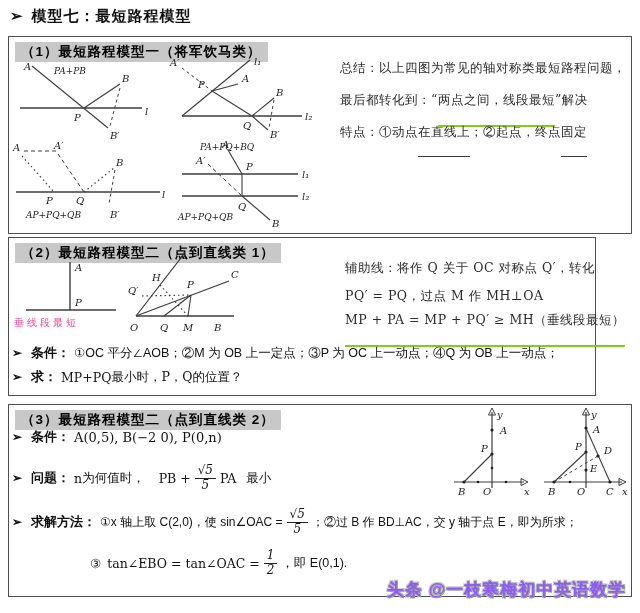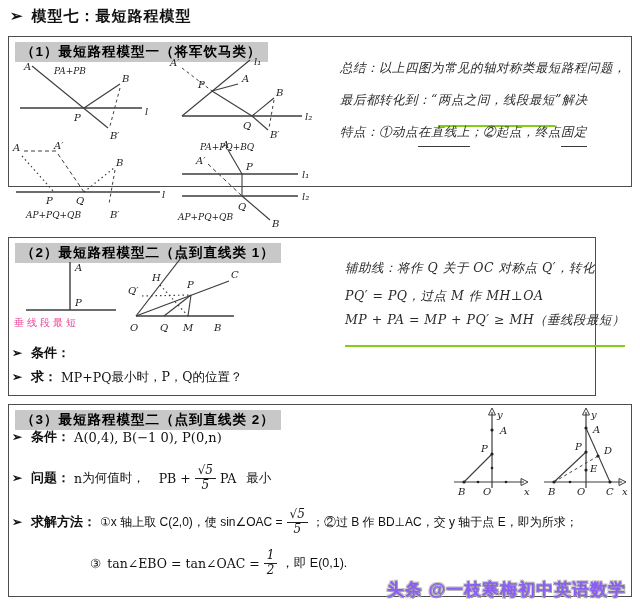--- a/index.html
+++ b/index.html
@@ -3,22 +3,22 @@
 <meta charset="utf-8">
 <style>
   *{margin:0;padding:0;box-sizing:border-box}
   html,body{width:640px;height:613px}
   body{background:#fff;font-family:"Liberation Sans",sans-serif;color:#111;position:relative;overflow:hidden}
   #page{position:absolute;left:0;top:0;width:640px;height:613px;background:#fff}
   .box{position:absolute;border:1.5px solid #4d4d4d;background:transparent}
   .page-title{position:absolute;left:10px;top:7px;font-size:15px;font-weight:bold;letter-spacing:1px}
   .page-title .tarrow{margin-right:8px}
   .sec-header{display:inline-block;background:#c8c8c8;color:#000;font-weight:bold;font-size:13.5px;padding:1px 6px;margin:5px 0 0 6px;letter-spacing:1px}
-  .hand{position:absolute;font-family:"DejaVu Serif",serif;font-style:italic;font-size:12.5px;color:#2a2a2a;letter-spacing:0.5px;white-space:nowrap}
-  .u{border-bottom:1.5px solid #3a3a3a;padding-bottom:7px}
+  .hand{position:absolute;font-family:"DejaVu Serif",serif;font-size:12.5px;color:#2a2a2a;letter-spacing:0.5px;white-space:nowrap}
+  .u{border-bottom:1.5px solid #3a3a3a;padding-bottom:17px}
   .u2{border-bottom:2px solid #84cc16;padding-bottom:18px}
   .bullet-line{position:absolute;display:flex;align-items:center;font-size:12.5px;white-space:nowrap}
   .arrow{font-weight:bold;font-size:12px;margin-right:9px;flex:none}
   .blabel{font-weight:bold;font-size:13px;margin-right:4px;flex:none}
   .math{font-family:"DejaVu Serif",serif;}
   .mixed{font-size:12.5px}
   .frac{display:inline-flex;flex-direction:column;align-items:center;font-family:"DejaVu Serif",serif;font-style:italic;font-size:12px;line-height:1.15;margin:0 4px;vertical-align:middle}
   .frac .num{border-bottom:1px solid #222;padding:0 3px}
   .caption{position:absolute;font-size:10px;color:#ec4899;letter-spacing:3px}
   svg{position:absolute;overflow:visible}
@@ -30,21 +30,21 @@
 </style>
 </head>
 <body>
 
 <div id="page">
 
   <div class="page-title">
     <span class="tarrow">➢</span><span>模型七：最短路程模型</span>
   </div>
 
-  <div class="box" style="left:8px;top:36px;width:624px;height:151px">
+  <div class="box" style="left:8px;top:36px;width:624px;height:198px">
     <div class="sec-header">（1）最短路程模型一（将军饮马类）</div>
   </div>
 
   <svg style="left:16px;top:58px" width="140" height="84" viewBox="0 0 140 84">
     <line x1="4" y1="50" x2="126" y2="50" stroke-width="1.3"></line>
     <line x1="16" y1="8" x2="92" y2="70" stroke-width="1.1"></line>
     <line x1="104" y1="26" x2="68" y2="50" stroke-width="1.1"></line>
     <line x1="104" y1="30" x2="94" y2="68" stroke-width="1" stroke-dasharray="3,3"></line>
     <text x="8" y="12">A</text>
     <text x="38" y="16" class="expr">PA+PB</text>
@@ -149,38 +149,39 @@
 
   <div class="hand" style="left:345px;top:260px">辅助线：将作 Q 关于 OC 对称点 Q′，转化</div>
   <div class="hand" style="left:345px;top:288px">PQ′ = PQ，过点 M 作 MH⊥OA</div>
   <div class="hand" style="left:345px;top:312px">
     <span class="u2">MP + PA = MP + PQ′ ≥ MH（垂线段最短）</span>
   </div>
 
   <div class="bullet-line" style="left:12px;top:344px">
     <span class="arrow">➢</span>
     <span class="blabel">条件：</span>
+    <span class="mixed">①OC 平分∠AOB；②M 为 OB 上一定点；③P 为 OC 上一动点；④Q 为 OB 上一动点；</span>
   </div>
   <div class="bullet-line" style="left:12px;top:368px">
     <span class="arrow">➢</span>
     <span class="blabel">求：</span>
     <span class="math mixed">MP+PQ</span>
     <span class="mixed">最小时，</span>
     <span class="math mixed">P，Q</span>
     <span class="mixed">的位置？</span>
   </div>
 
   <div class="box" style="left:8px;top:404px;width:624px;height:193px">
     <div class="sec-header">（3）最短路程模型二（点到直线类 2）</div>
   </div>
 
   <div class="bullet-line" style="left:12px;top:428px">
     <span class="arrow">➢</span>
     <span class="blabel">条件：</span>
-    <span class="math" style="font-size:13px">A(0,4), B(−1 0), P(0,n)</span>
+    <span class="math" style="font-size:13px">A(0,5), B(−2 0), P(0,n)</span>
   </div>
 
   <div class="bullet-line" style="left:12px;top:460px;height:36px">
     <span class="arrow">➢</span>
     <span class="blabel">问题：</span>
     <span class="math mixed">n</span>
     <span class="mixed">为何值时，</span>
     <span class="math mixed" style="margin-left:14px">PB +</span>
     <span class="frac">
       <span class="num">√5</span>

